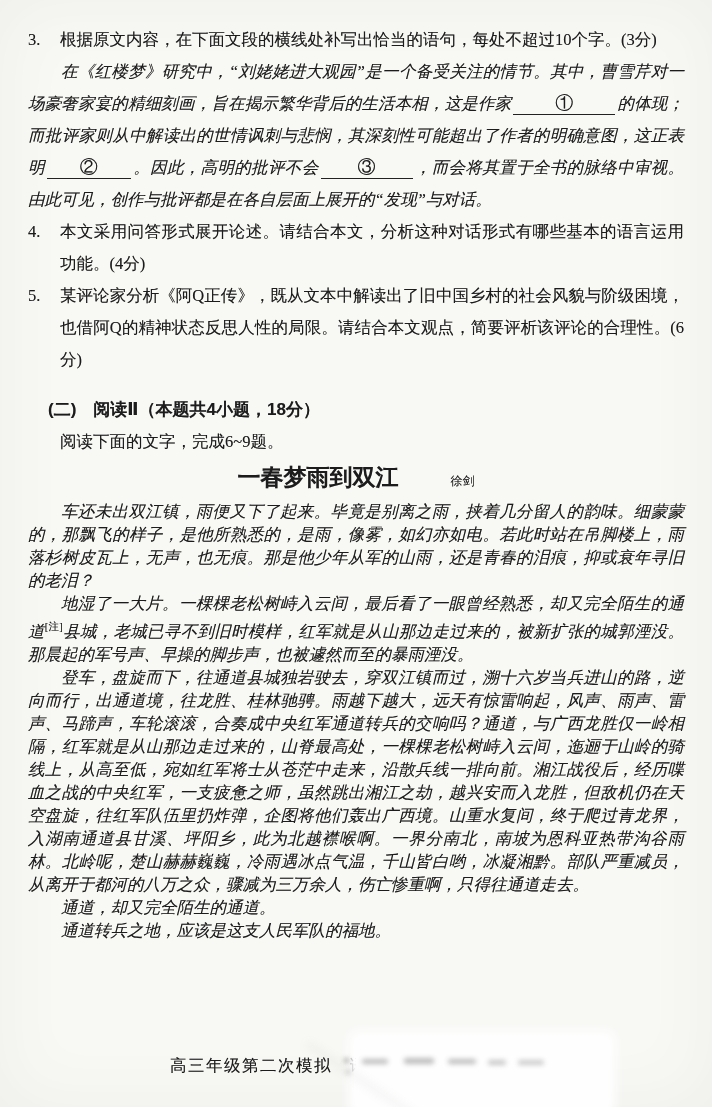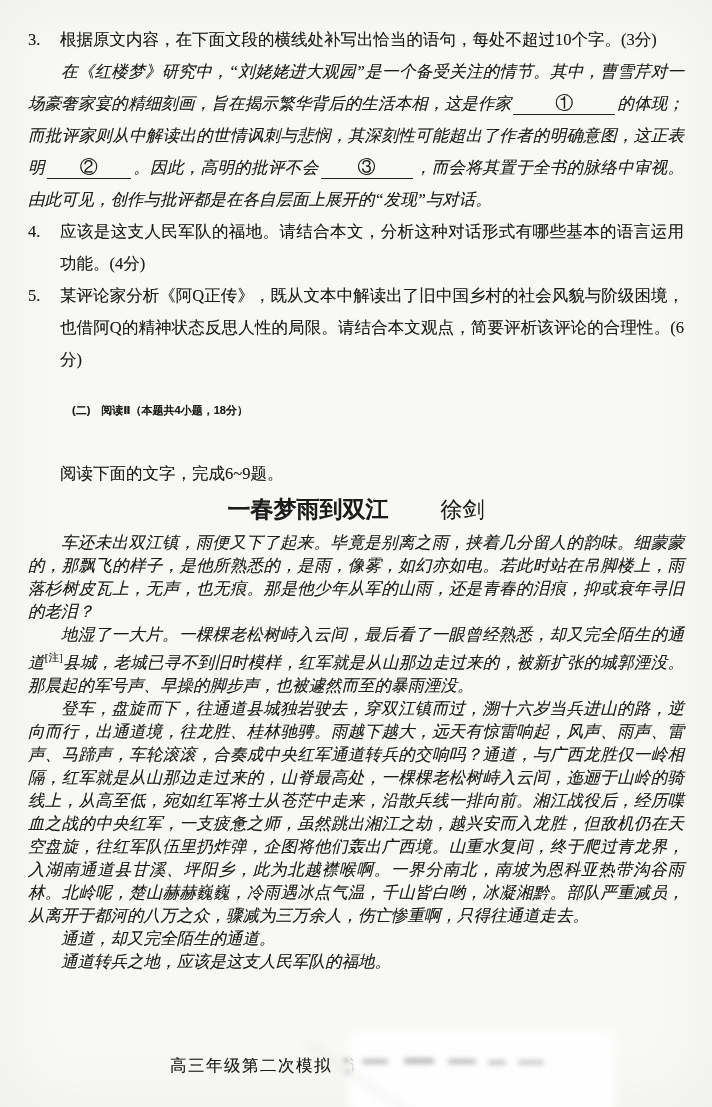--- a/index.html
+++ b/index.html
@@ -23,28 +23,28 @@
   .blank {
     display:inline-block; font-style:normal; text-indent:0;
     border-bottom:1.6px solid #222; text-align:center;
     line-height:20px; vertical-align:baseline; margin:0 2px;
   }
   .blank .circ { font-size:18px; }
   .b1 { min-width:102px; }
   .b2 { min-width:84px; }
   .b3 { min-width:92px; }
   .sec-heading {
-    margin-top:18px; margin-left:44px;
+    margin-top:18px; margin-left:20px;
     font-family:"Liberation Sans","DejaVu Sans",sans-serif;
-    font-weight:bold; line-height:32px; font-size:11px;
+    font-weight:bold; line-height:32px; font-size:17px;
   }
-  .instruction { margin-left:32px; line-height:32px;margin-top:32px; }
+  .instruction { margin-left:32px; line-height:32px; }
   .title-row { text-align:center; line-height:34px; margin:2px 0 2px 0; }
   .essay-title { font-family:"Liberation Sans","DejaVu Sans",sans-serif; font-weight:bold; font-size:23px; }
-  .essay-author { margin-left:52px; font-size:22px; }
+  .essay-author { margin-left:52px; font-size:12px; }
   .passage p { margin:0; text-indent:2em; line-height:23px; text-align:justify; }
   .note-sup { font-size:10.5px; vertical-align:7px; font-style:normal; letter-spacing:0; }
   .footer-text {
     position:absolute; left:170px; top:1051px;
     font-size:16.5px; letter-spacing:1.5px; line-height:29px;
     text-shadow:0 0 0.4px rgba(40,40,40,0.45);
   }
   .erased {
     position:absolute; left:356px; top:1038px; width:252px; height:69px;
     background:#fefefe;
@@ -75,21 +75,21 @@
       <div class="q-row">
         <span class="q-num">3.</span>
         <div class="q-text">根据原文内容，在下面文段的横线处补写出恰当的语句，每处不超过10个字。(3分)</div>
       </div>
       <div class="q3-passage kai"><span>在《红楼梦》研究中，“刘姥姥进大观园”是一个备受关注的情节。其中，曹雪芹对一场豪奢家宴的精细刻画，旨在揭示繁华背后的生活本相，这是作家</span><span class="blank b1"><span class="circ">①</span></span><span>的体现；而批评家则从中解读出的世情讽刺与悲悯，其深刻性可能超出了作者的明确意图，这正表明</span><span class="blank b2"><span class="circ">②</span></span><span>。因此，高明的批评不会</span><span class="blank b3"><span class="circ">③</span></span><span>，而会将其置于全书的脉络中审视。由此可见，创作与批评都是在各自层面上展开的“发现”与对话。</span></div>
     </div>
 
     <div class="qblock">
       <div class="q-row">
         <span class="q-num">4.</span>
-        <div class="q-text">应该是这支人民军队的福地。请结合本文，分析这种对话形式有哪些基本的语言运用功能。(4分)</div>
+        <div class="q-text">本文采用问答形式展开论述。请结合本文，分析这种对话形式有哪些基本的语言运用功能。(4分)</div>
       </div>
     </div>
 
     <div class="qblock">
       <div class="q-row">
         <span class="q-num">5.</span>
         <div class="q-text">某评论家分析《阿Q正传》，既从文本中解读出了旧中国乡村的社会风貌与阶级困境，也借阿Q的精神状态反思人性的局限。请结合本文观点，简要评析该评论的合理性。(6分)</div>
       </div>
     </div>
 

